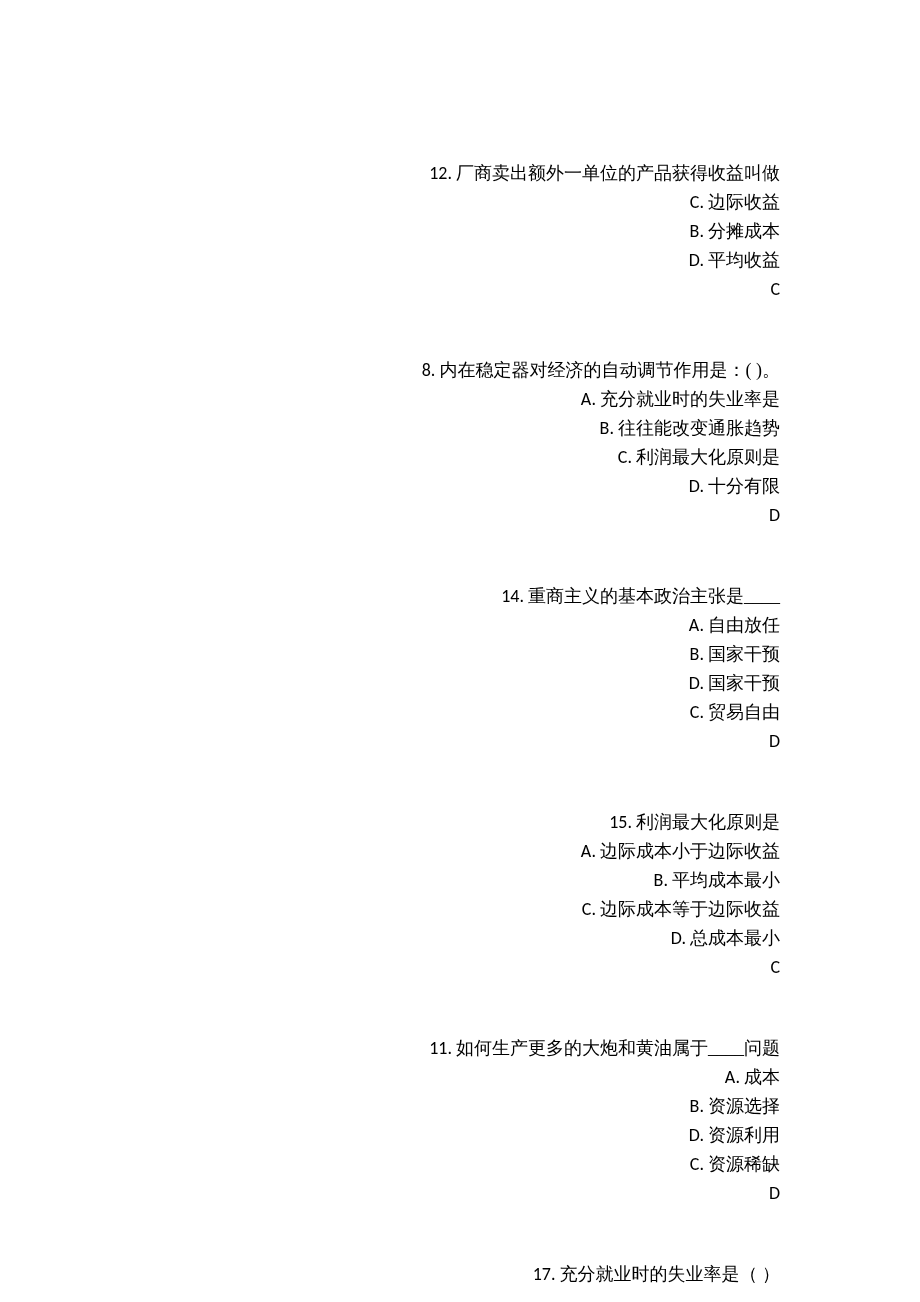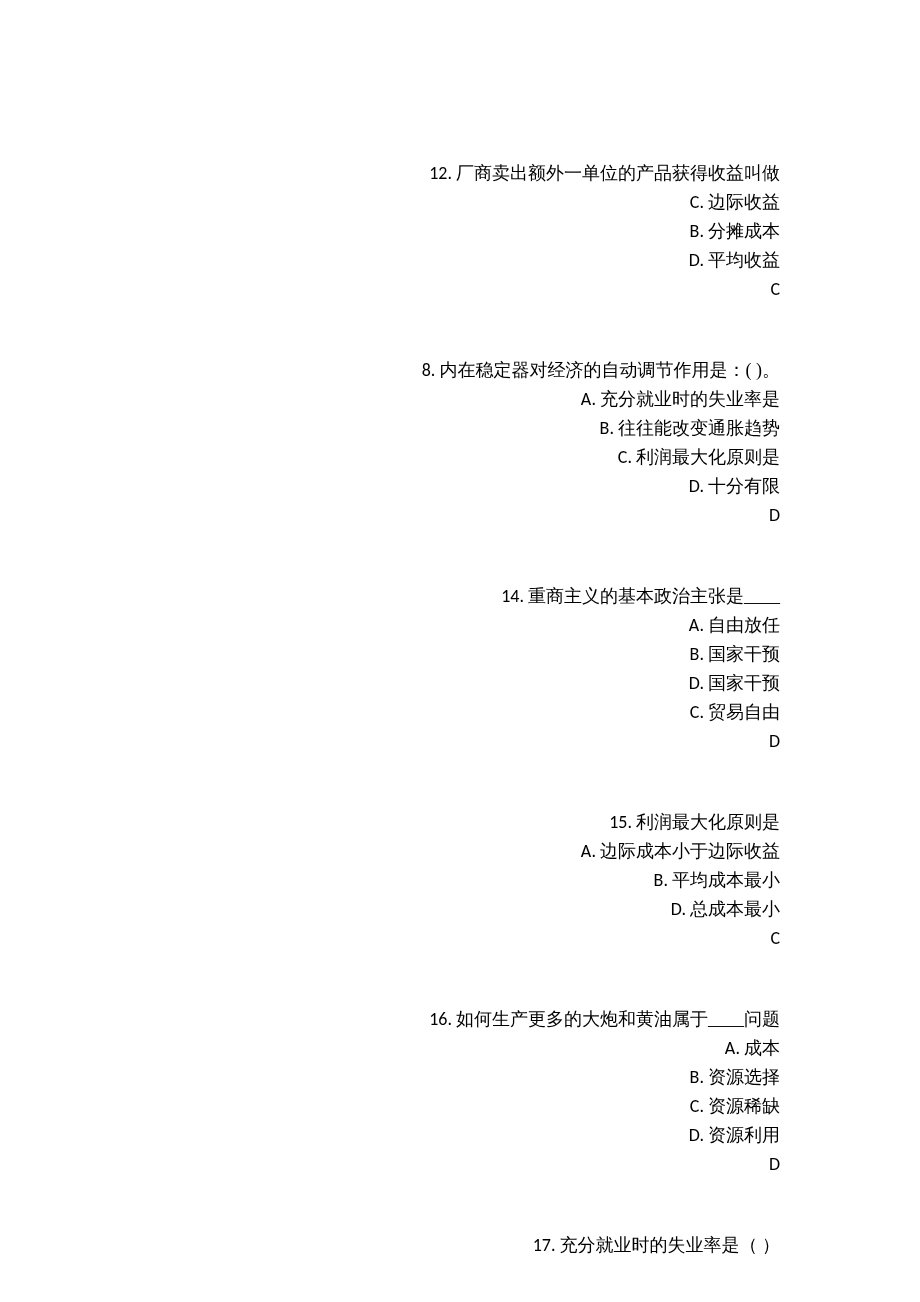--- a/index.html
+++ b/index.html
@@ -72,32 +72,33 @@
   <div class="option"><span class="opt-letter">C. </span><span>贸易自由</span></div>
   <div class="answer">D</div>
 </div>
 
 <div class="question-block">
   <div class="question-text">
     <span class="q-number">15. </span><span>利润最大化原则是</span>
   </div>
   <div class="option"><span class="opt-letter">A. </span><span>边际成本小于边际收益</span></div>
   <div class="option"><span class="opt-letter">B. </span><span>平均成本最小</span></div>
+  <div class="option"><span class="opt-letter">C. </span><span>边际成本等于边际收益</span></div>
   <div class="option"><span class="opt-letter">D. </span><span>总成本最小</span></div>
   <div class="answer">C</div>
 </div>
 
 <div class="question-block">
   <div class="question-text">
-    <span class="q-number">16. </span><span>如何生产更多的大炮和黄油属于____问题</span>
+    <span class="q-number">11. </span><span>如何生产更多的大炮和黄油属于____问题</span>
   </div>
   <div class="option"><span class="opt-letter">A. </span><span>成本</span></div>
   <div class="option"><span class="opt-letter">B. </span><span>资源选择</span></div>
+  <div class="option"><span class="opt-letter">D. </span><span>资源利用</span></div>
   <div class="option"><span class="opt-letter">C. </span><span>资源稀缺</span></div>
-  <div class="option"><span class="opt-letter">D. </span><span>资源利用</span></div>
   <div class="answer">D</div>
 </div>
 
 <div class="question-block">
   <div class="question-text">
     <span class="q-number">17. </span><span>充分就业时的失业率是（ ）</span>
   </div>
 
 </div>
 

